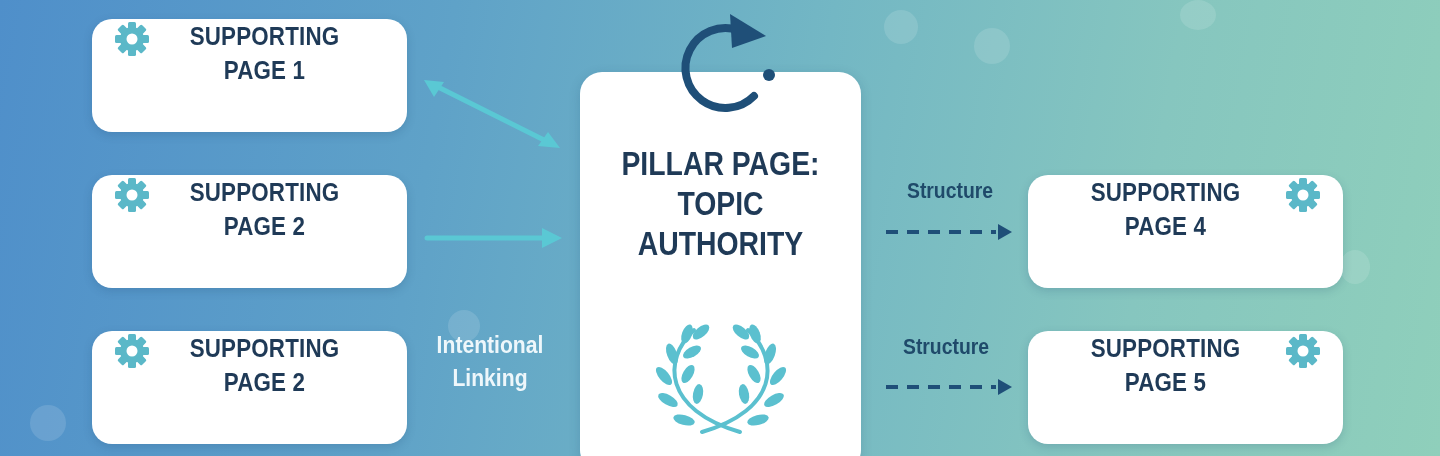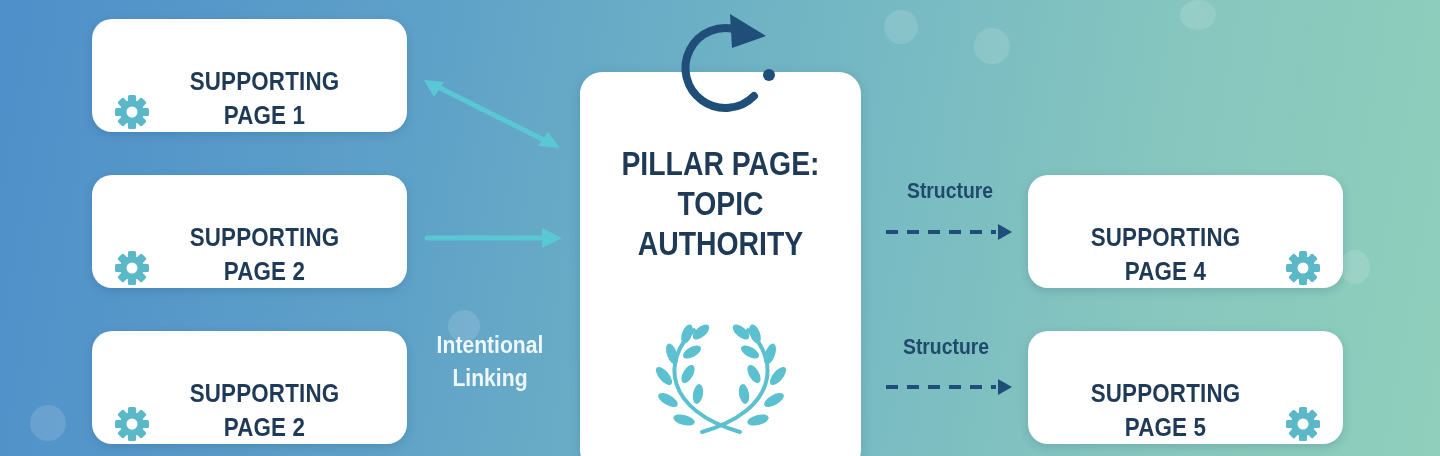--- a/index.html
+++ b/index.html
@@ -5,21 +5,21 @@
   html, body { margin: 0; padding: 0; }
   body {
     width: 1440px; height: 456px; overflow: hidden; position: relative;
     background: linear-gradient(100deg, #4f8fca 0%, #5fa2c8 30%, #73b7c4 55%, #86c6bf 78%, #8fcfbb 100%);
     font-family: "Liberation Sans", "DejaVu Sans", sans-serif;
   }
   .bokeh { position: absolute; border-radius: 50%; background: rgba(255,255,255,0.13); }
   .card {
     position: absolute; background: #ffffff; border-radius: 20px;
     box-shadow: 0 3px 10px rgba(20,60,100,0.18);
-    display: flex; align-items: flex-end; box-sizing: border-box;
+    display: flex; align-items: flex-start; box-sizing: border-box;
   }
   .card .label {
     color: #1f3a57; font-weight: 700; font-size: 26px; line-height: 34px;
     text-align: center; letter-spacing: 0.2px; transform: scaleX(0.86);
   }
   .gear { width: 40px; height: 40px; flex: 0 0 40px; }
   .pillar {
     position: absolute; left: 580px; top: 72px; width: 281px; height: 400px;
     background: #ffffff; border-radius: 22px;
     box-shadow: 0 3px 12px rgba(20,60,100,0.18);

